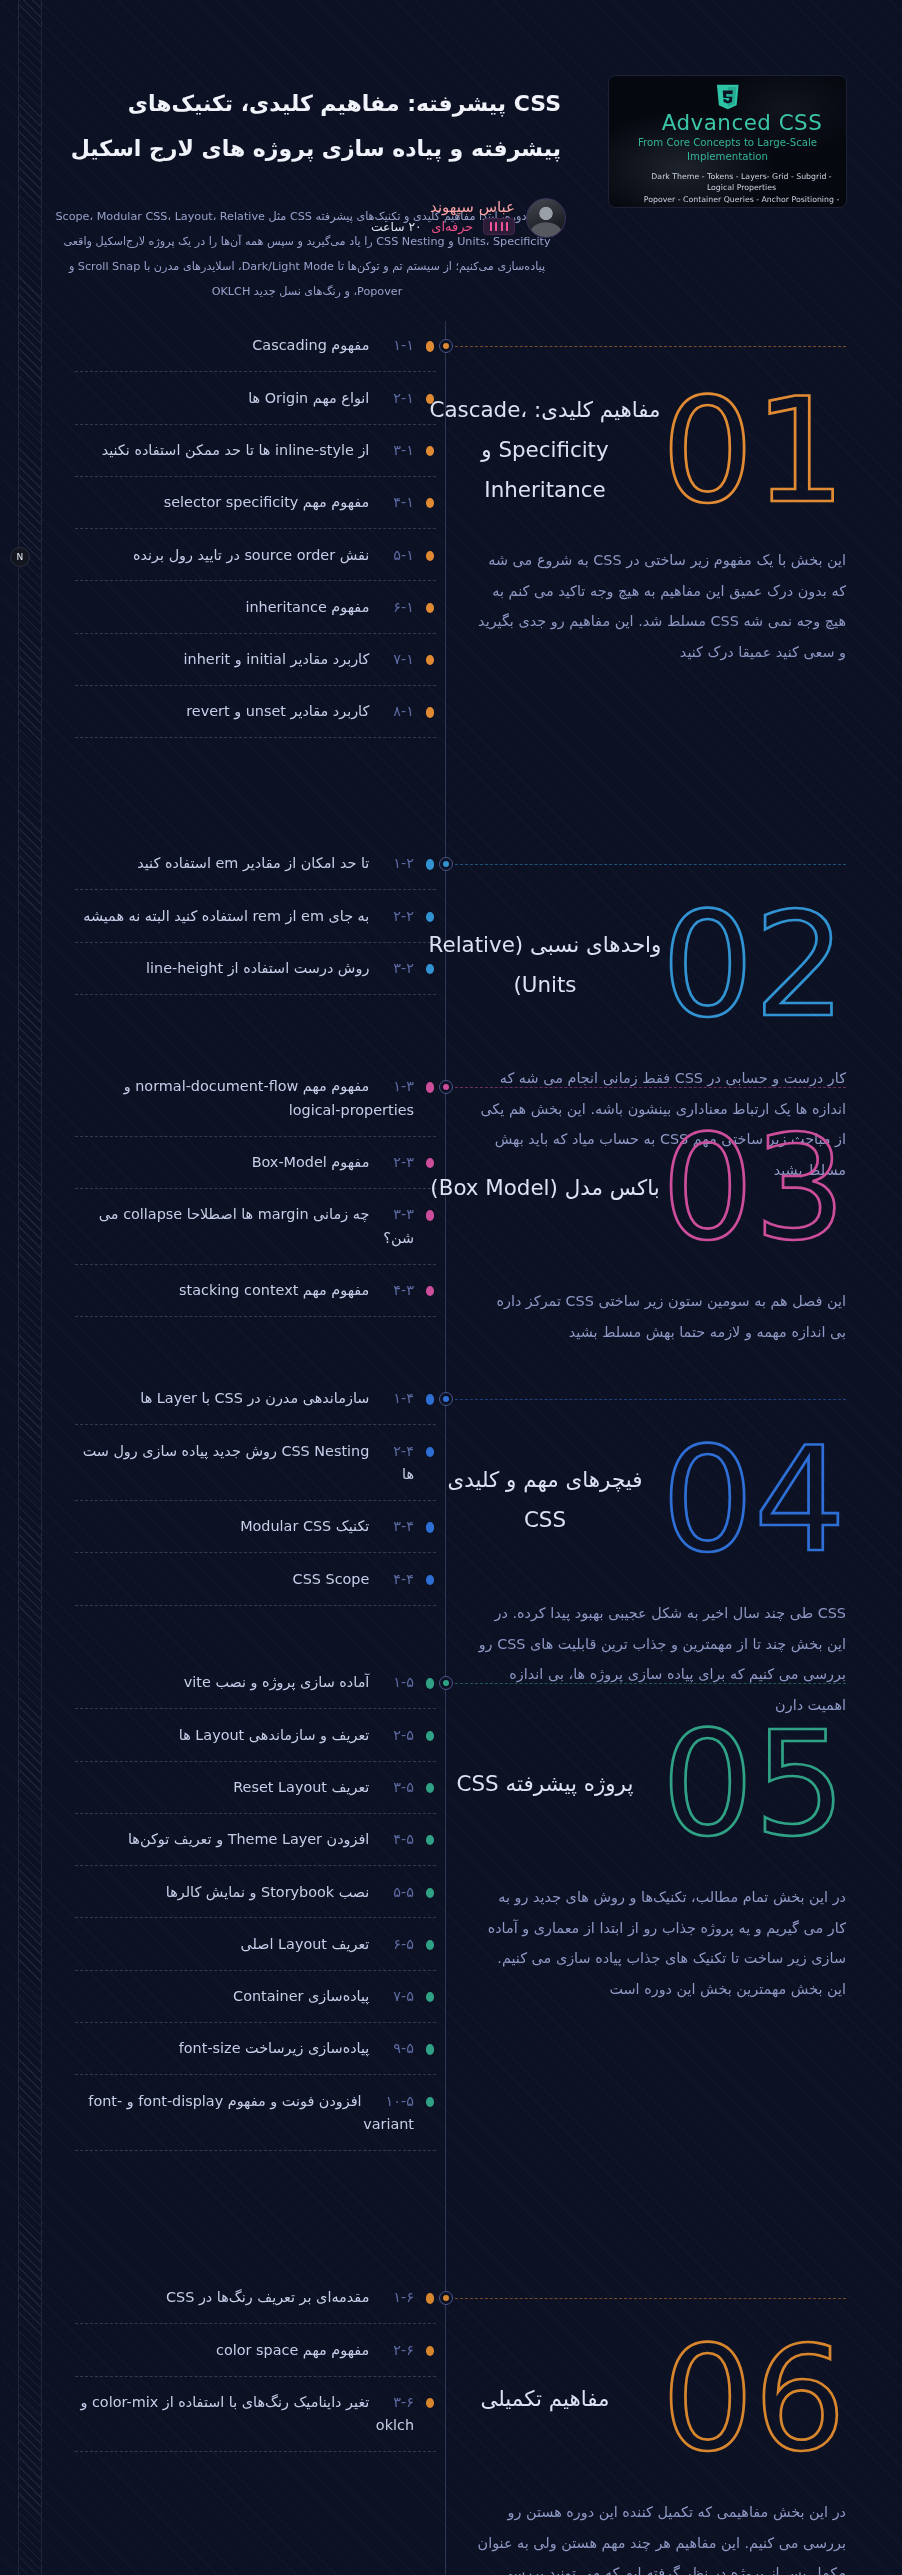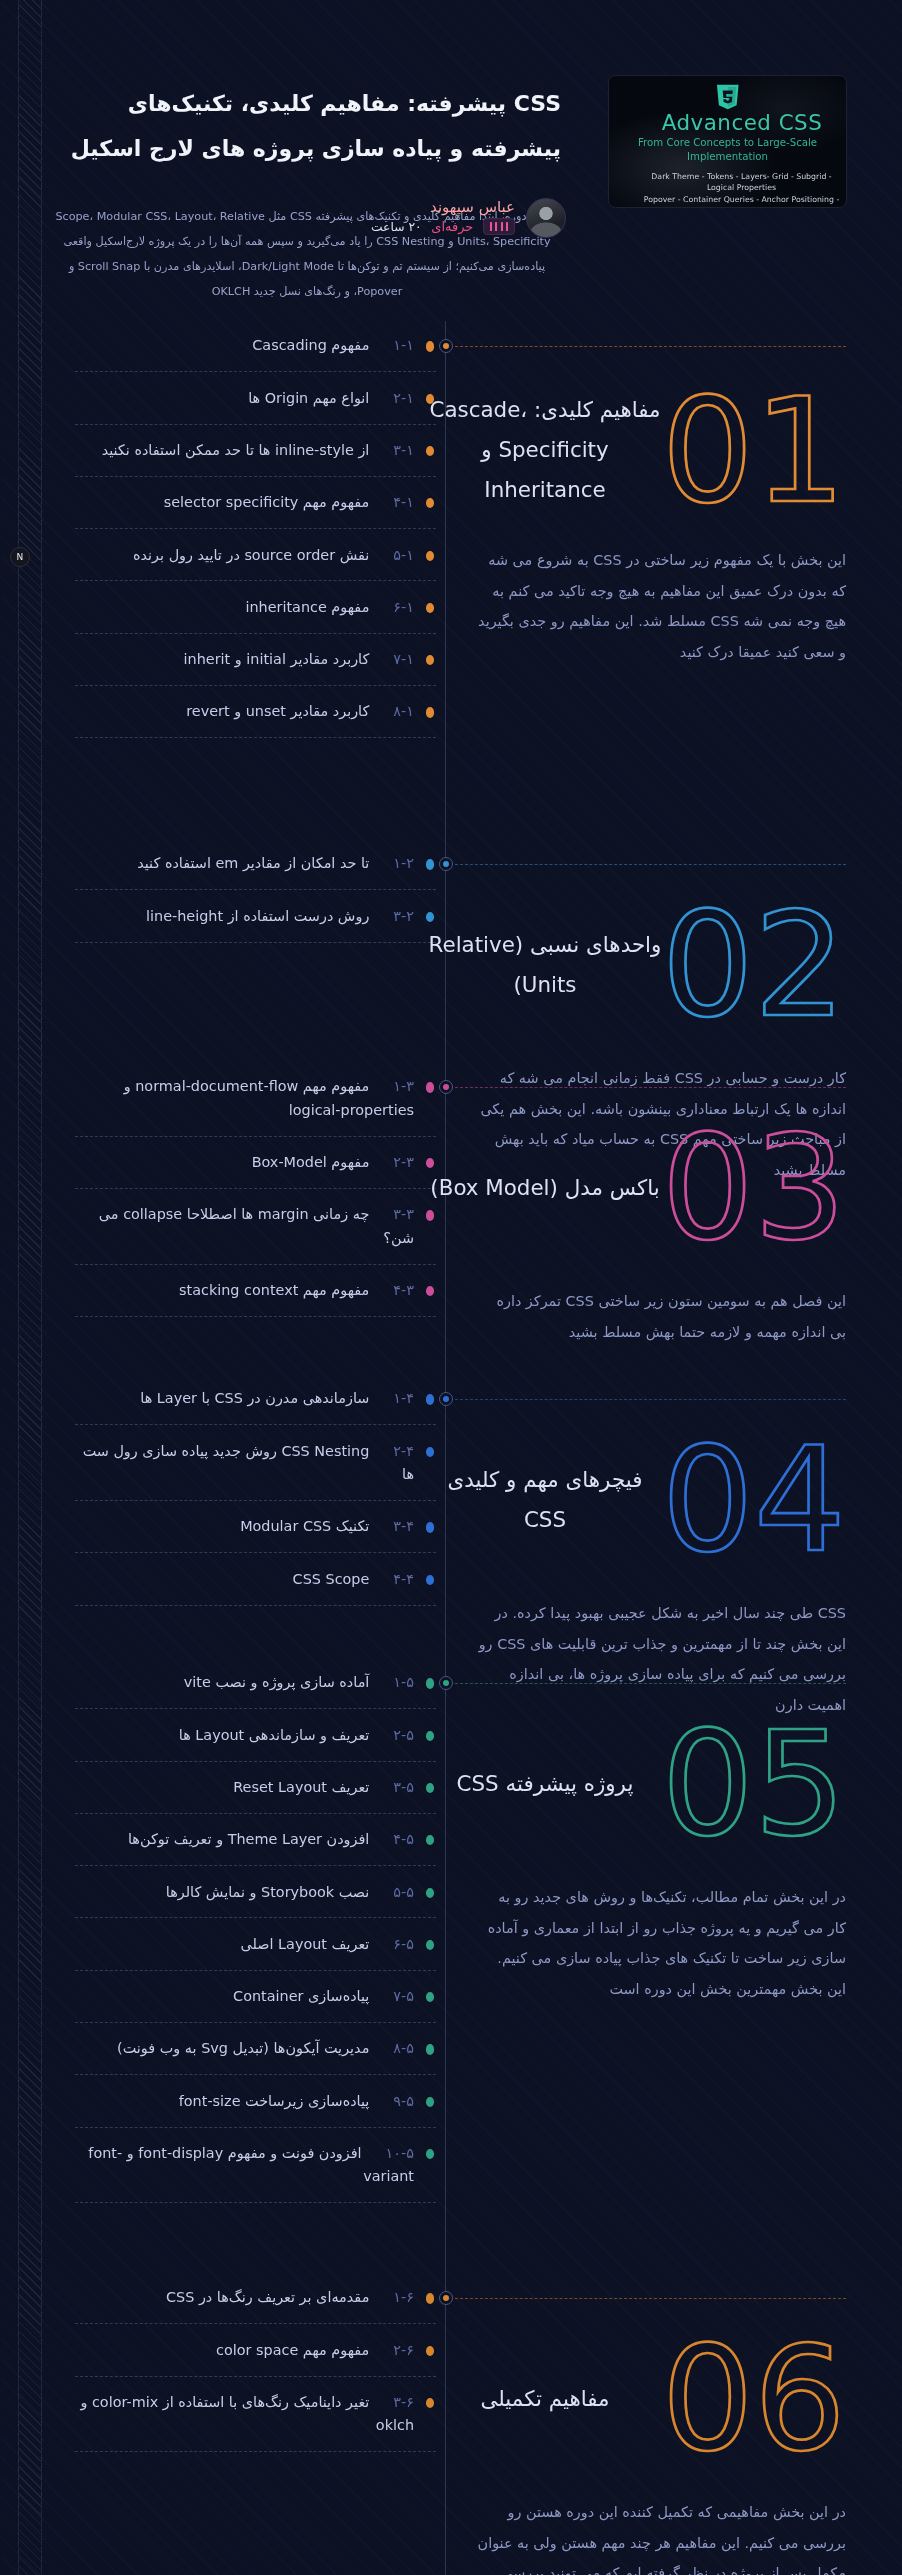--- a/index.html
+++ b/index.html
@@ -177,20 +177,21 @@
       </div>
       <div class="sec-desc">این بخش با یک مفهوم زیر ساختی در CSS به شروع می شه که بدون درک عمیق این مفاهیم به هیچ وجه تاکید می کنم به هیچ وجه نمی شه CSS مسلط شد. این مفاهیم رو جدی بگیرید و سعی کنید عمیقا درک کنید</div>
     </div>
     <div class="section" style="top: 838px; --acc: #3193d1;">
       <div class="connector"></div>
       <div class="ring">
         <i></i>
       </div>
       <div class="items">
         <div class="item"><span class="dot"></span><span class="inum">۱-۲</span><span>تا حد امکان از مقادیر em استفاده کنید</span></div>
+        <div class="item"><span class="dot"></span><span class="inum">۲-۲</span><span>به جای em از rem استفاده کنید البته نه همیشه</span></div>
         <div class="item"><span class="dot"></span><span class="inum">۳-۲</span><span>روش درست استفاده از line-height</span></div>
       </div>
       <div class="sec-head">
         <div class="sec-num">02</div>
         <div class="sec-title">واحدهای نسبی (Relative Units)</div>
       </div>
       <div class="sec-desc">کار درست و حسابی در CSS فقط زمانی انجام می شه که اندازه ها یک ارتباط معناداری بینشون باشه. این بخش هم یکی از مباحث زیر ساختی مهم CSS به حساب میاد که باید بهش مسلط بشید</div>
     </div>
     <div class="section" style="top: 1061px; --acc: #cc4e9a;">
       <div class="connector"></div>
@@ -232,21 +233,20 @@
         <i></i>
       </div>
       <div class="items">
         <div class="item"><span class="dot"></span><span class="inum">۱-۵</span><span>آماده سازی پروژه و نصب vite</span></div>
         <div class="item"><span class="dot"></span><span class="inum">۲-۵</span><span>تعریف و سازماندهی Layout ها</span></div>
         <div class="item"><span class="dot"></span><span class="inum">۳-۵</span><span>تعریف Reset Layout</span></div>
         <div class="item"><span class="dot"></span><span class="inum">۴-۵</span><span>افزودن Theme Layer و تعریف توکن‌ها</span></div>
         <div class="item"><span class="dot"></span><span class="inum">۵-۵</span><span>نصب Storybook و نمایش کالرها</span></div>
         <div class="item"><span class="dot"></span><span class="inum">۶-۵</span><span>تعریف Layout اصلی</span></div>
         <div class="item"><span class="dot"></span><span class="inum">۷-۵</span><span>پیاده‌سازی Container</span></div>
-        <div class="item"><span class="dot"></span><span class="inum">۸-۵</span><span>مدیریت آیکون‌ها (تبدیل Svg به وب فونت)</span></div>
         <div class="item"><span class="dot"></span><span class="inum">۹-۵</span><span>پیاده‌سازی زیرساخت font-size</span></div>
         <div class="item"><span class="dot"></span><span class="inum">۱۰-۵</span><span>افزودن فونت و مفهوم font-display و font-variant</span></div>
       </div>
       <div class="sec-head">
         <div class="sec-num">05</div>
         <div class="sec-title">پروژه پیشرفته CSS</div>
       </div>
       <div class="sec-desc">در این بخش تمام مطالب، تکنیک‌ها و روش های جدید رو به کار می گیریم و یه پروژه جذاب رو از ابتدا از معماری و آماده سازی زیر ساخت تا تکنیک های جذاب پیاده سازی می کنیم. این بخش مهمترین بخش این دوره است</div>
     </div>
     <div class="section" style="top: 2272px; --acc: #d8862d;">

